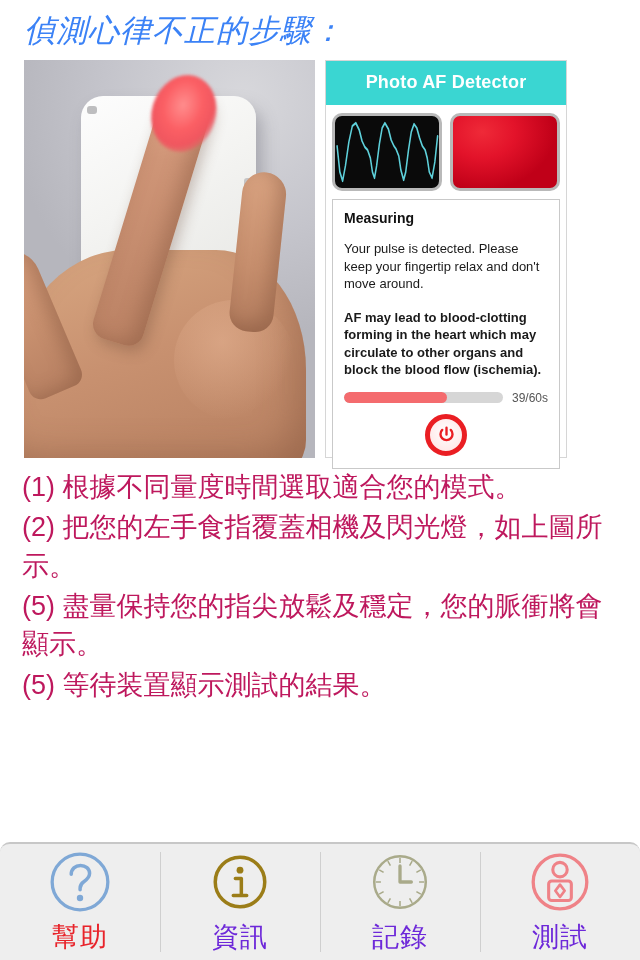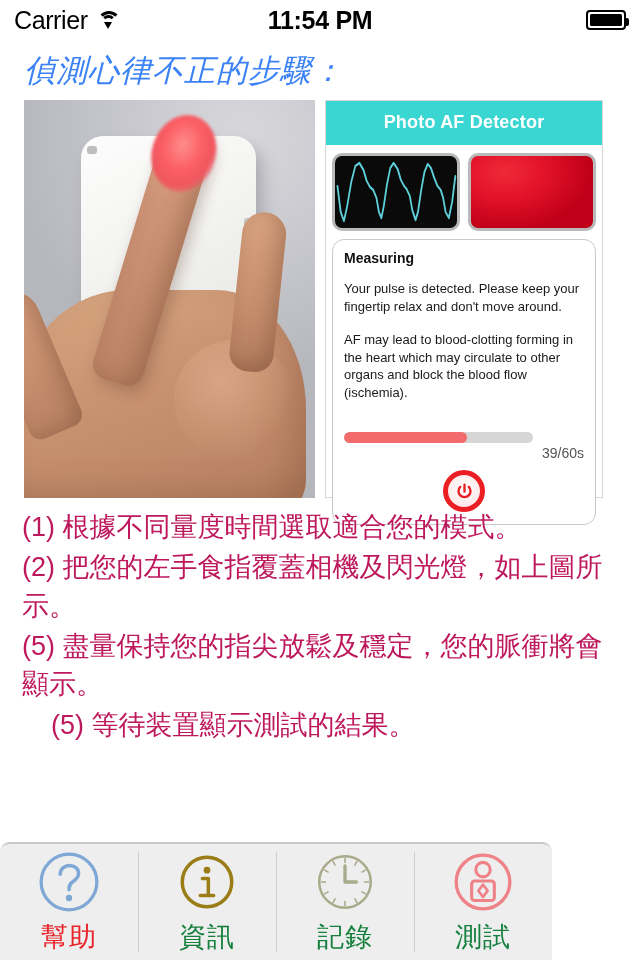--- a/index.html
+++ b/index.html
@@ -122,21 +122,21 @@
     box-shadow:inset -8px -6px 18px rgba(120,76,52,.40);
   }
   .photo .knuckle {
     position:absolute; left:150px; top:240px; width:120px; height:120px;
     background:radial-gradient(ellipse at 40% 35%, rgba(230,180,148,.55), rgba(180,124,92,0) 70%);
     border-radius:50%;
   }
 
   
   .appmock {
-    width:278px; height:398px; flex:none;
+    width:242px; height:398px; flex:none;
     display:flex; flex-direction:column;
     background:#ffffff;
     border:1px solid #d6d6d6;
   }
   .app-header {
     background:#3ad6d2; color:#ffffff;
     text-align:center; font-weight:bold; font-size:18px;
     padding:11px 0 12px; letter-spacing:.2px;
   }
   .app-tiles { display:flex; gap:8px; padding:8px 6px 6px; }
@@ -146,97 +146,81 @@
   }
   .tile.wave { background:#0a0a0a; padding:0; }
   .tile.wave svg { display:block; width:100%; height:100%; }
   .tile.flash {
     background:
       radial-gradient(ellipse 70% 80% at 28% 22%, #ef2a38 0%, #e3132a 45%, #c00018 100%);
   }
 
   .app-card {
     margin:2px 6px 6px; flex:1;
-    border:1px solid #c9c9c9; border-radius:12px;
+    border:1px solid #c9c9c9; border-radius:0;
     background:#fff; padding:10px 11px 8px;
     display:flex; flex-direction:column;
   }
   .card-title { font-size:14px; font-weight:bold; color:#111; margin-bottom:14px; }
   .card-p { font-size:13px; line-height:1.35; color:#1a1a1a; }
-  .card-p.second { margin-top:16px; }
+  .card-p.second { margin-top:16px;font-weight:bold; }
   .bar-row { display:flex; align-items:center; gap:9px; margin-top:auto; padding-top:12px; }
   .bar-track {
     flex:1; height:11px; border-radius:6px; background:#d6d6d6; overflow:hidden;
   }
   .bar-fill { height:100%; background:#f46b6e; border-radius:6px; }
-  .bar-label { font-size:14px; color:#555; white-space:nowrap;margin-top:32px; }
+  .bar-label { font-size:12px; color:#555; white-space:nowrap; }
   .pwr-wrap { display:flex; justify-content:center; padding:9px 0 4px; }
   .pwr {
     width:42px; height:42px; border-radius:50%;
     border:5px solid #ea1e23;
     background:radial-gradient(circle at 50% 42%, #fff 0%, #ffeaea 70%, #ffdada 100%);
     display:flex; align-items:center; justify-content:center;
   }
   .pwr svg { width:19px; height:19px; display:block; }
 
   
   .steps {
     padding:10px 22px 0 22px;
     font-size:27px; line-height:1.42; color:#be185d;
   }
   .steps p { margin-bottom:2px; }
-  .steps p.clipped { opacity:1;margin-left:29px; }
+  .steps p.clipped { opacity:1; }
 
   .clip-mask {
     position:absolute; left:0; right:0; top:805px; height:44px;
     background:#ffffff;
   }
 
   
   .tabbar {
-    position:absolute; left:0; bottom:0; width:552px; height:118px;
+    position:absolute; left:0; bottom:0; width:640px; height:118px;
     background:#eeeeee;
     border-top:2px solid #c7c7c7;
     border-radius:10px 10px 0 0;
     display:flex;
   }
   .tab {
     flex:1; display:flex; flex-direction:column;
     align-items:center; justify-content:center; gap:4px;
     position:relative;
   }
   .tab + .tab::before {
     content:""; position:absolute; left:0; top:8px; bottom:8px;
     width:1px; background:#cfcfcf;
   }
   .tab .ico { width:66px; height:66px; display:block; }
-  .tab .lbl { font-size:27px; color:#15803d; letter-spacing:1px; }
+  .tab .lbl { font-size:27px; color:#6d28d9; letter-spacing:1px; }
   .tab.active .lbl { color:#e8232a; }
 </style>
 </head>
 <body>
 
 <div id="screen">
 
-  <div class="statusbar">
-    <div class="sb-left">
-      <span class="sb-carrier">Carrier</span>
-      <span class="wifi-ico">
-        <i class="a"></i>
-          <i class="b"></i>
-          <i class="c"></i>
-      </span>
-    </div>
-    <div class="sb-time">11:54 PM</div>
-    <div class="sb-right">
-      <span class="batt">
-          <span class="fill"></span>
-        </span>
-    </div>
-  </div>
 
   <div class="page-title">偵測心律不正的步驟：</div>
 
   <div class="media-row">
 
     <div class="photo">
       <div class="wall"></div>
       <div class="phone"></div>
       <div class="palm"></div>
       <div class="knuckle"></div>

